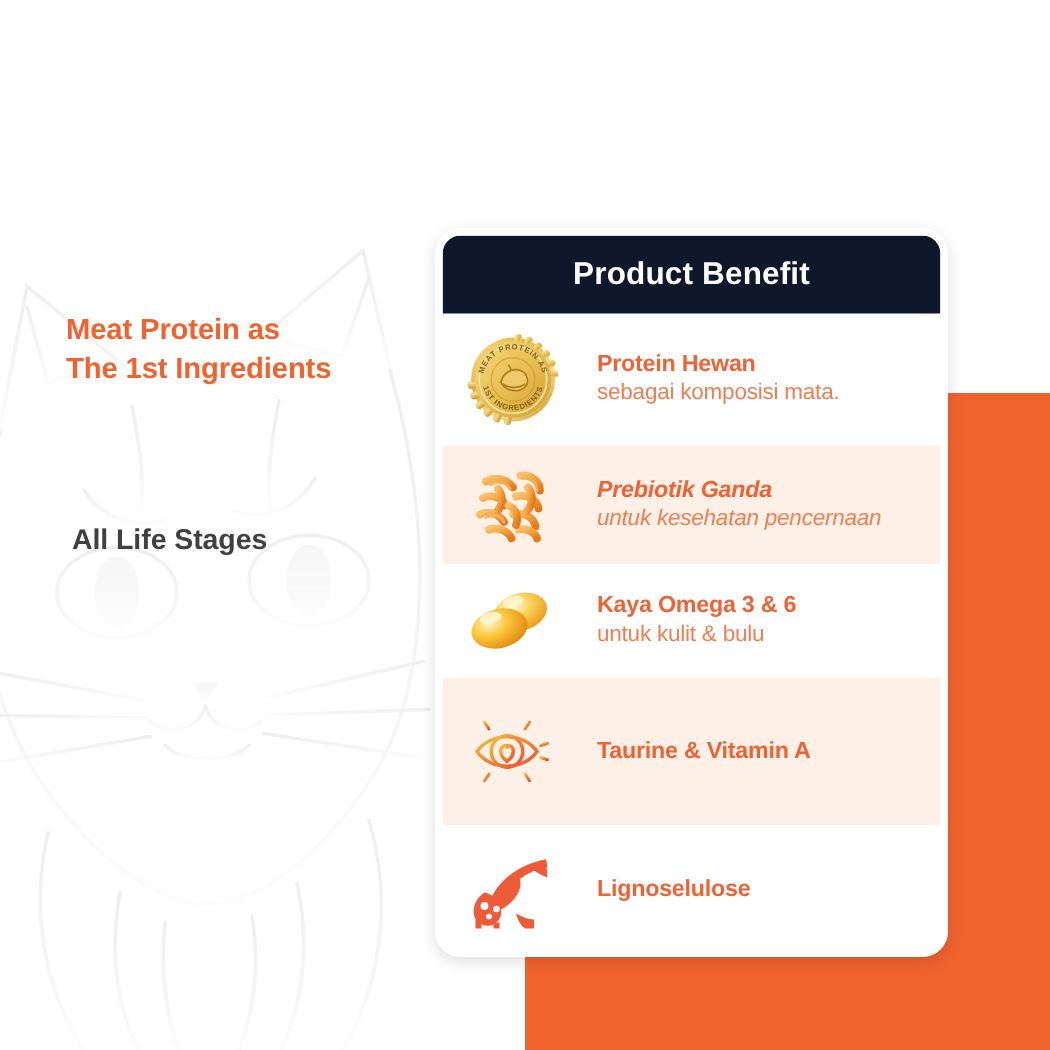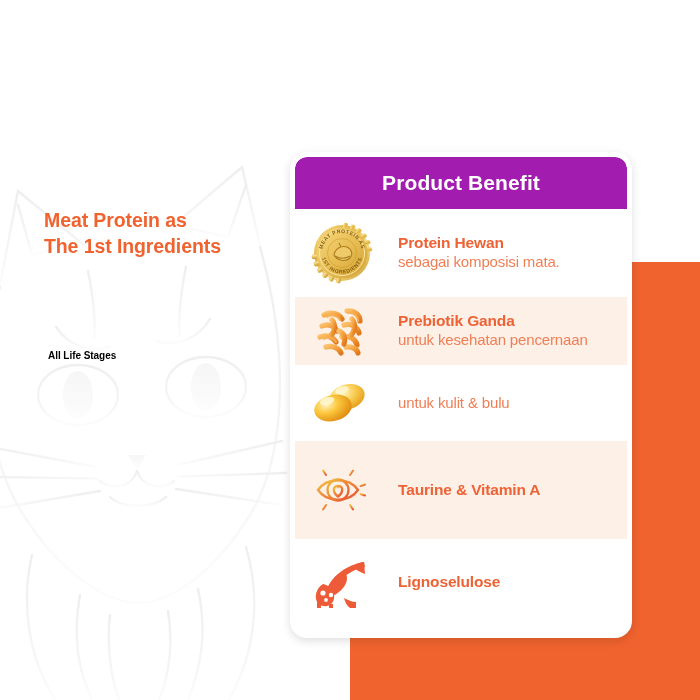--- a/index.html
+++ b/index.html
@@ -10,36 +10,36 @@
   
   .watermark{position:absolute;left:-40px;top:95px;width:360px;height:610px;opacity:.30;pointer-events:none;}
   .watermark svg{width:100%;height:100%;display:block;}
 
   
   .corner-block{position:absolute;left:350px;top:262px;width:350px;height:438px;background:#F0632F;}
 
   
   .hero{position:absolute;left:44px;top:208px;width:250px;}
   .hero-title{color:#F0632F;font-size:19.5px;font-weight:bold;line-height:1.32;letter-spacing:-.1px;}
-  .hero-sub{position:absolute;left:48px;top:350px;color:#000000;font-size:10px;font-weight:bold;letter-spacing:-.05px;}
+  .hero-sub{position:absolute;left:48px;top:350px;color:#404040;font-size:19px;font-weight:bold;letter-spacing:-.05px;}
 
   
   .card{position:absolute;left:290px;top:152px;width:342px;height:486px;background:#ffffff;
         border-radius:17px;box-shadow:0 3px 10px rgba(0,0,0,.13);
         border:5px solid #ffffff;box-sizing:border-box;overflow:hidden;}
   .card-inner{width:100%;height:100%;border-radius:12px;overflow:hidden;background:#fff;display:flex;flex-direction:column;}
 
-  .card-header{background:#a21caf;color:#fff;height:52px;display:flex;align-items:center;justify-content:center;flex:none;}
+  .card-header{background:#0f172a;color:#fff;height:52px;display:flex;align-items:center;justify-content:center;flex:none;}
   .card-header-title{font-size:21px;font-weight:bold;letter-spacing:.1px;}
 
   .rows{flex:1;display:flex;flex-direction:column;}
   .brow{display:flex;align-items:center;padding:0 8px 0 14px;box-sizing:border-box;}
   .brow.alt{background:#FDF0E7;}
   .brow.r1{height:88px;}
-  .brow.r2{height:68px;}
+  .brow.r2{height:79px;font-style:italic;}
   .brow.r3{height:76px;}
   .brow.r4{height:98px;}
   .brow.r5{height:86px;}
 
   .bicon{width:66px;height:66px;flex:none;display:flex;align-items:center;justify-content:center;margin-right:8px;}
   .bicon svg{display:block;}
 
   .btext{display:flex;flex-direction:column;justify-content:center;margin-left:15px;}
   .btitle{color:#EE6336;font-size:15.5px;font-weight:bold;line-height:1.22;letter-spacing:-.15px;}
   .bdesc{color:#F07E55;font-size:15px;line-height:1.22;letter-spacing:-.15px;}
@@ -228,20 +228,21 @@
               </defs>
               <g>
                 <ellipse cx="36" cy="18" rx="18" ry="12.5" fill="url(#cap2)" transform="rotate(-16 36 18)"></ellipse>
                 <ellipse cx="31" cy="11" rx="7" ry="3.6" fill="#FFF6CF" opacity=".8" transform="rotate(-16 31 11)"></ellipse>
                 <ellipse cx="22" cy="29" rx="19" ry="13" fill="url(#cap1)" transform="rotate(-14 22 29)"></ellipse>
                 <ellipse cx="16" cy="22" rx="7.5" ry="3.8" fill="#FFF8D6" opacity=".85" transform="rotate(-14 16 22)"></ellipse>
               </g>
             </svg>
           </div>
           <div class="btext">
+            <div class="btitle">Kaya Omega 3 &amp; 6</div>
             <div class="bdesc">untuk kulit &amp; bulu</div>
           </div>
         </div>
 
         <div class="brow r4 alt">
           <div class="bicon">
             <svg width="62" height="56" viewBox="0 0 62 56">
               <defs>
                 <linearGradient id="eyeg" x1="0" y1="0" x2="1" y2="1">
                   <stop offset="0%" stop-color="#F2C23E"></stop>

